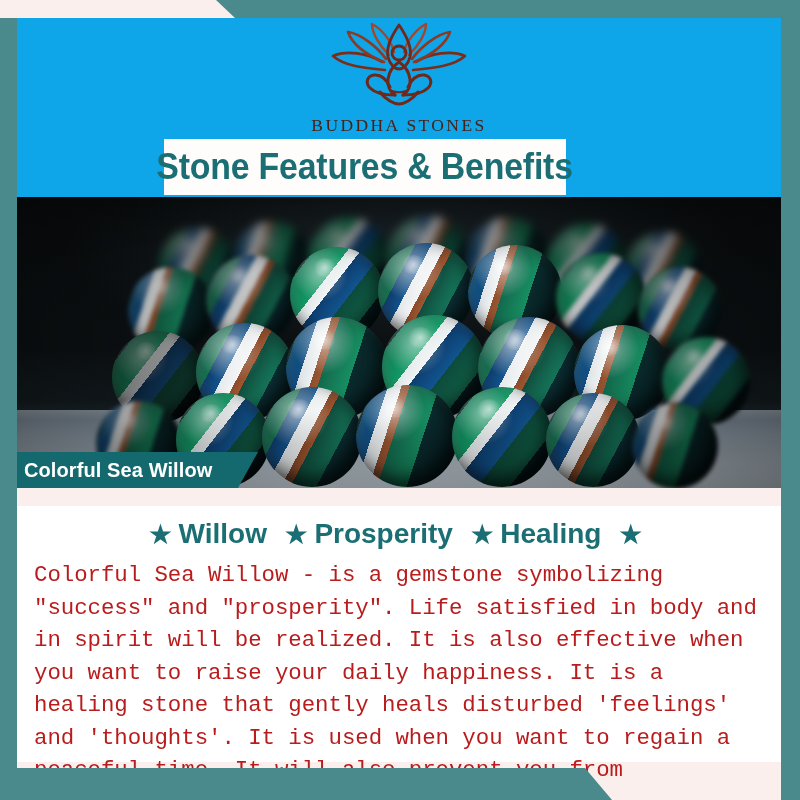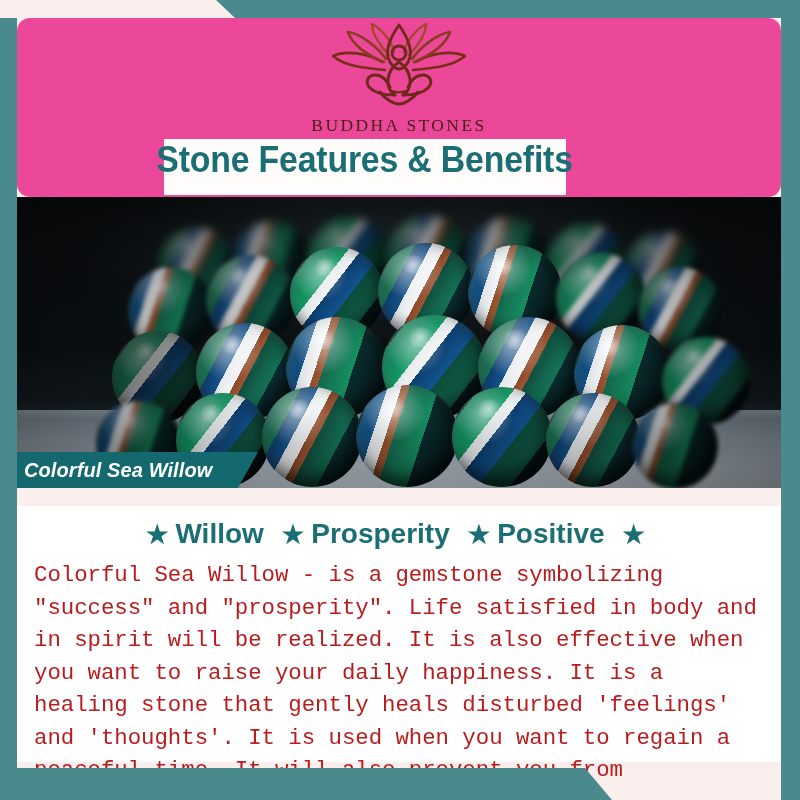--- a/index.html
+++ b/index.html
@@ -47,23 +47,22 @@
     clip-path: polygon(0 0, 585px 0, 612px 32px, 0 32px);
     z-index: 5;
   }
 
   
   .header {
     position: absolute;
     top: 18px; left: 17px;
     width: 764px;
     height: 179px;
-    background: #ec4899;
+    background: #0ea5e9;
     z-index: 2;
-    border-radius: 13px;
   }
   .logo-wrap {
     position: absolute;
     top: 4px;
     left: 0; right: 0;
     display: flex;
     flex-direction: column;
     align-items: center;
   }
   .logo-mark {
@@ -82,21 +81,21 @@
 
   
   .title-plate {
     position: absolute;
     left: 164px;
     top: 139px;
     width: 402px;
     height: 56px;
     background: #fffdfc;
     display: flex;
-    align-items: flex-start;
+    align-items: center;
     justify-content: center;
     z-index: 3;
   }
   .title-text {
     font-family: "Liberation Sans Narrow", "Liberation Sans", sans-serif;
     font-weight: 700;
     font-size: 36px;
     color: #1b6f74;
     letter-spacing: -0.2px;
     transform: scaleX(0.94);
@@ -105,21 +104,20 @@
 
   
   .photo {
     position: absolute;
     left: 0; top: 197px;
     width: 800px;
     height: 291px;
     overflow: hidden;
     background: #a16207;
     z-index: 1;
-    font-style: italic;
   }
   .photo-bg {
     position: absolute;
     inset: 0;
     background:
       radial-gradient(ellipse 60% 48% at 50% 18%, rgba(40,54,60,.55) 0%, rgba(8,10,12,0) 70%),
       linear-gradient(180deg, #0a0d0f 0%, #0b0f11 52%, #121a1d 70%, #2b3640 82%, #9aa7b4 95%, #b9c4cd 100%);
   }
   .slab {
     position: absolute;
@@ -364,21 +362,21 @@
       <span class="benefit">
         <span class="star">★</span>
         <span>Willow</span>
       </span>
       <span class="benefit">
         <span class="star">★</span>
         <span>Prosperity</span>
       </span>
       <span class="benefit">
         <span class="star">★</span>
-        <span>Positive</span>
+        <span>Healing</span>
       </span>
       <span class="benefit">
         <span class="star">★</span>
       </span>
     </div>
 
     <p class="body-copy">Colorful Sea Willow - is a gemstone symbolizing "success" and "prosperity". Life satisfied in body and in spirit will be realized. It is also effective when you want to raise your daily happiness. It is a healing stone that gently heals disturbed 'feelings' and 'thoughts'. It is used when you want to regain a peaceful time. It will also prevent you from accumulating negative energy.</p>
   </div>
 
 </div>

